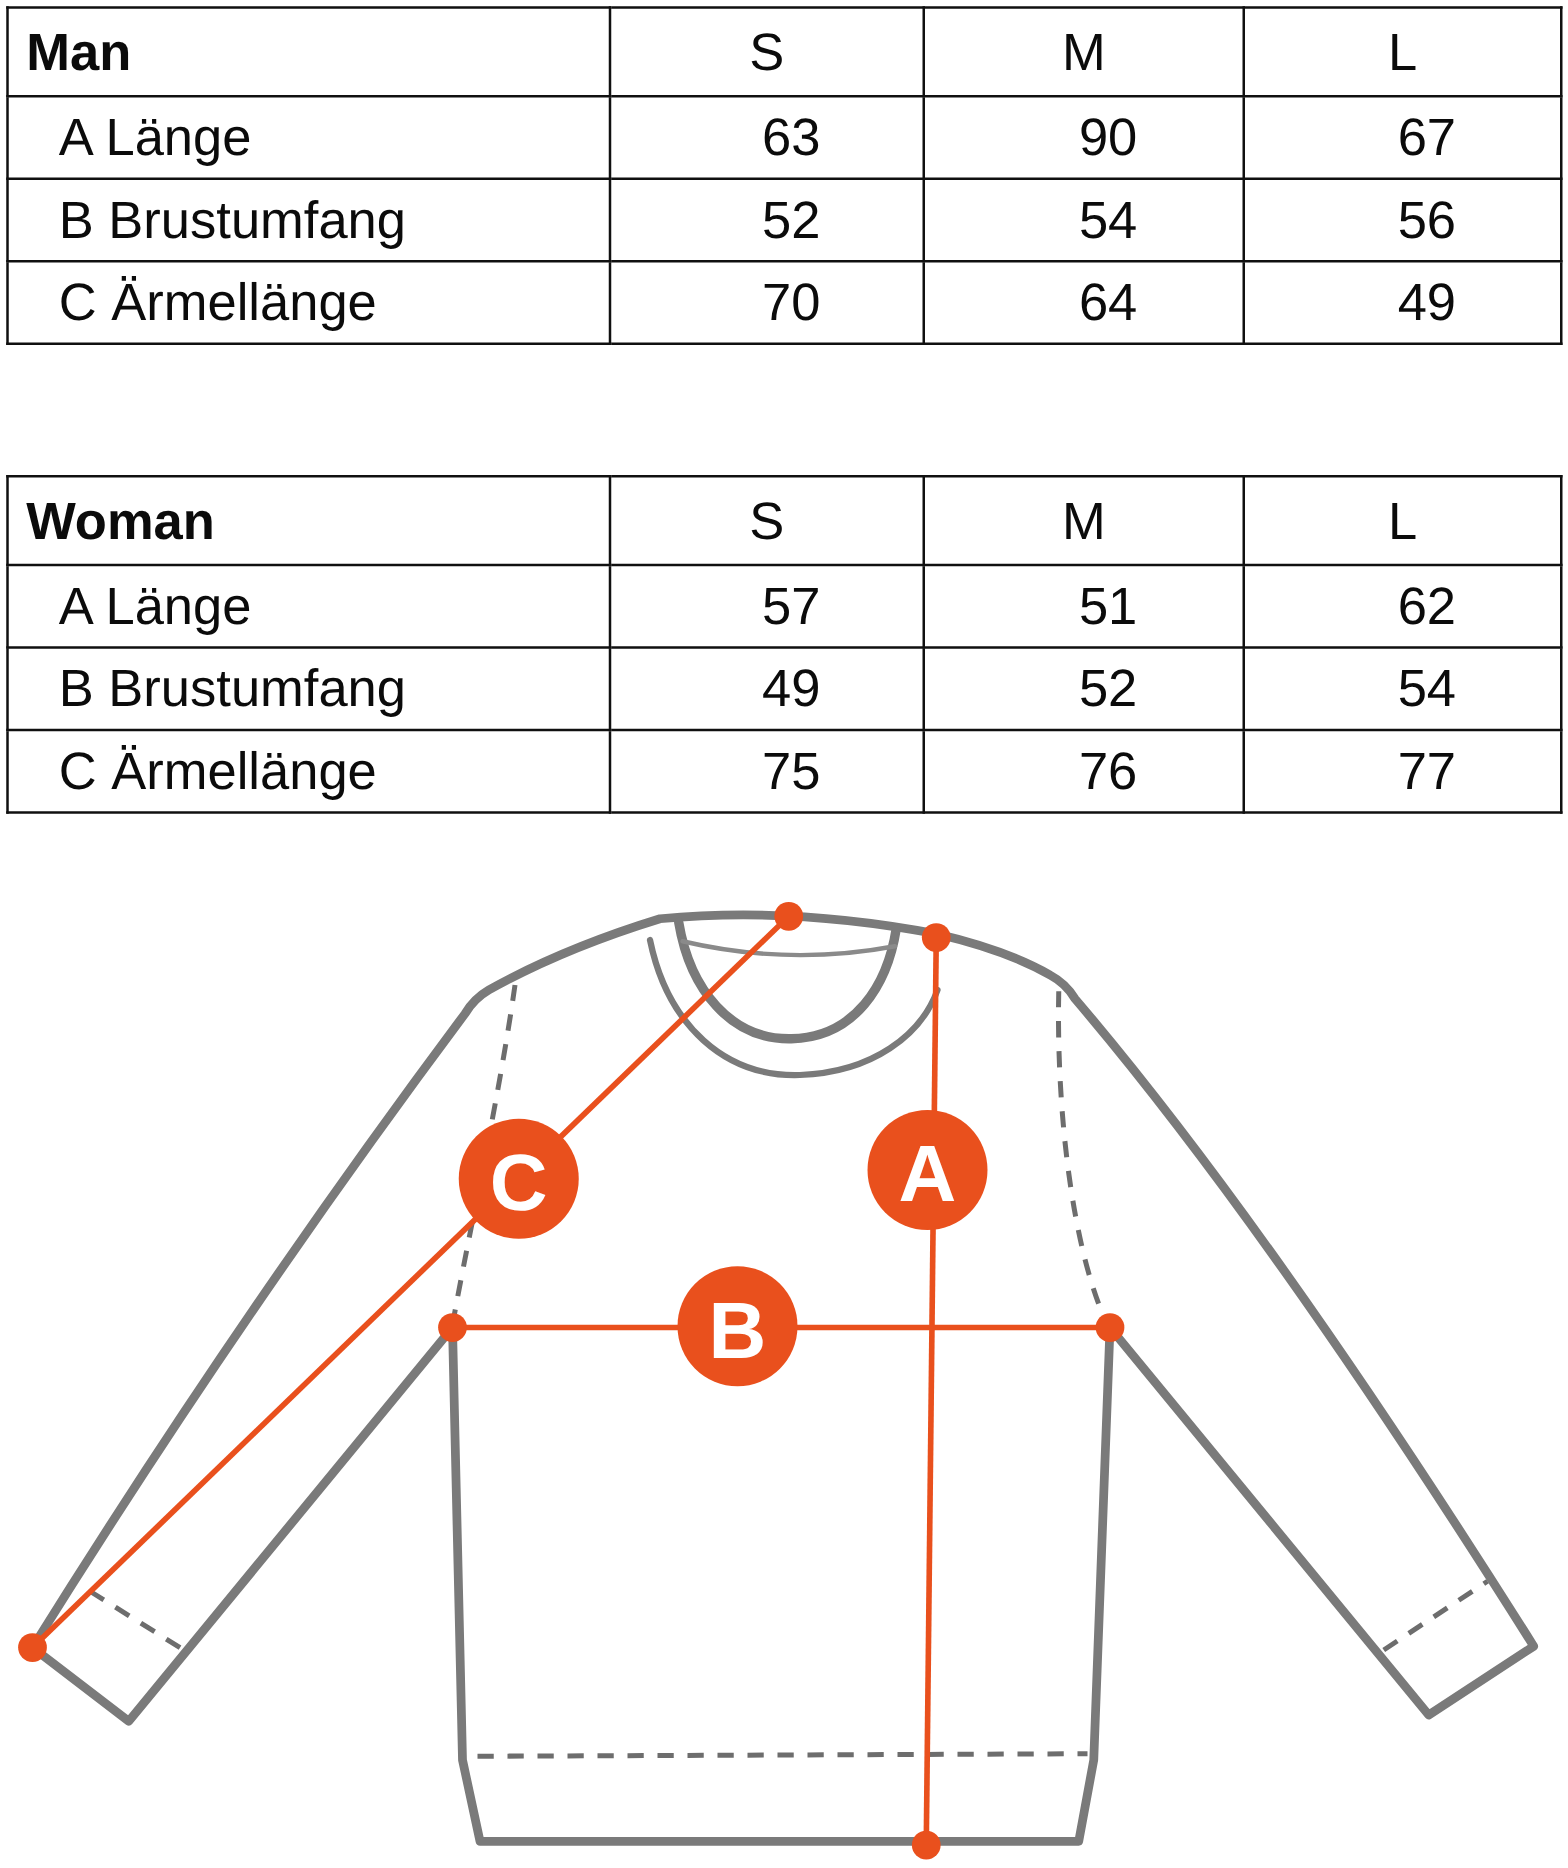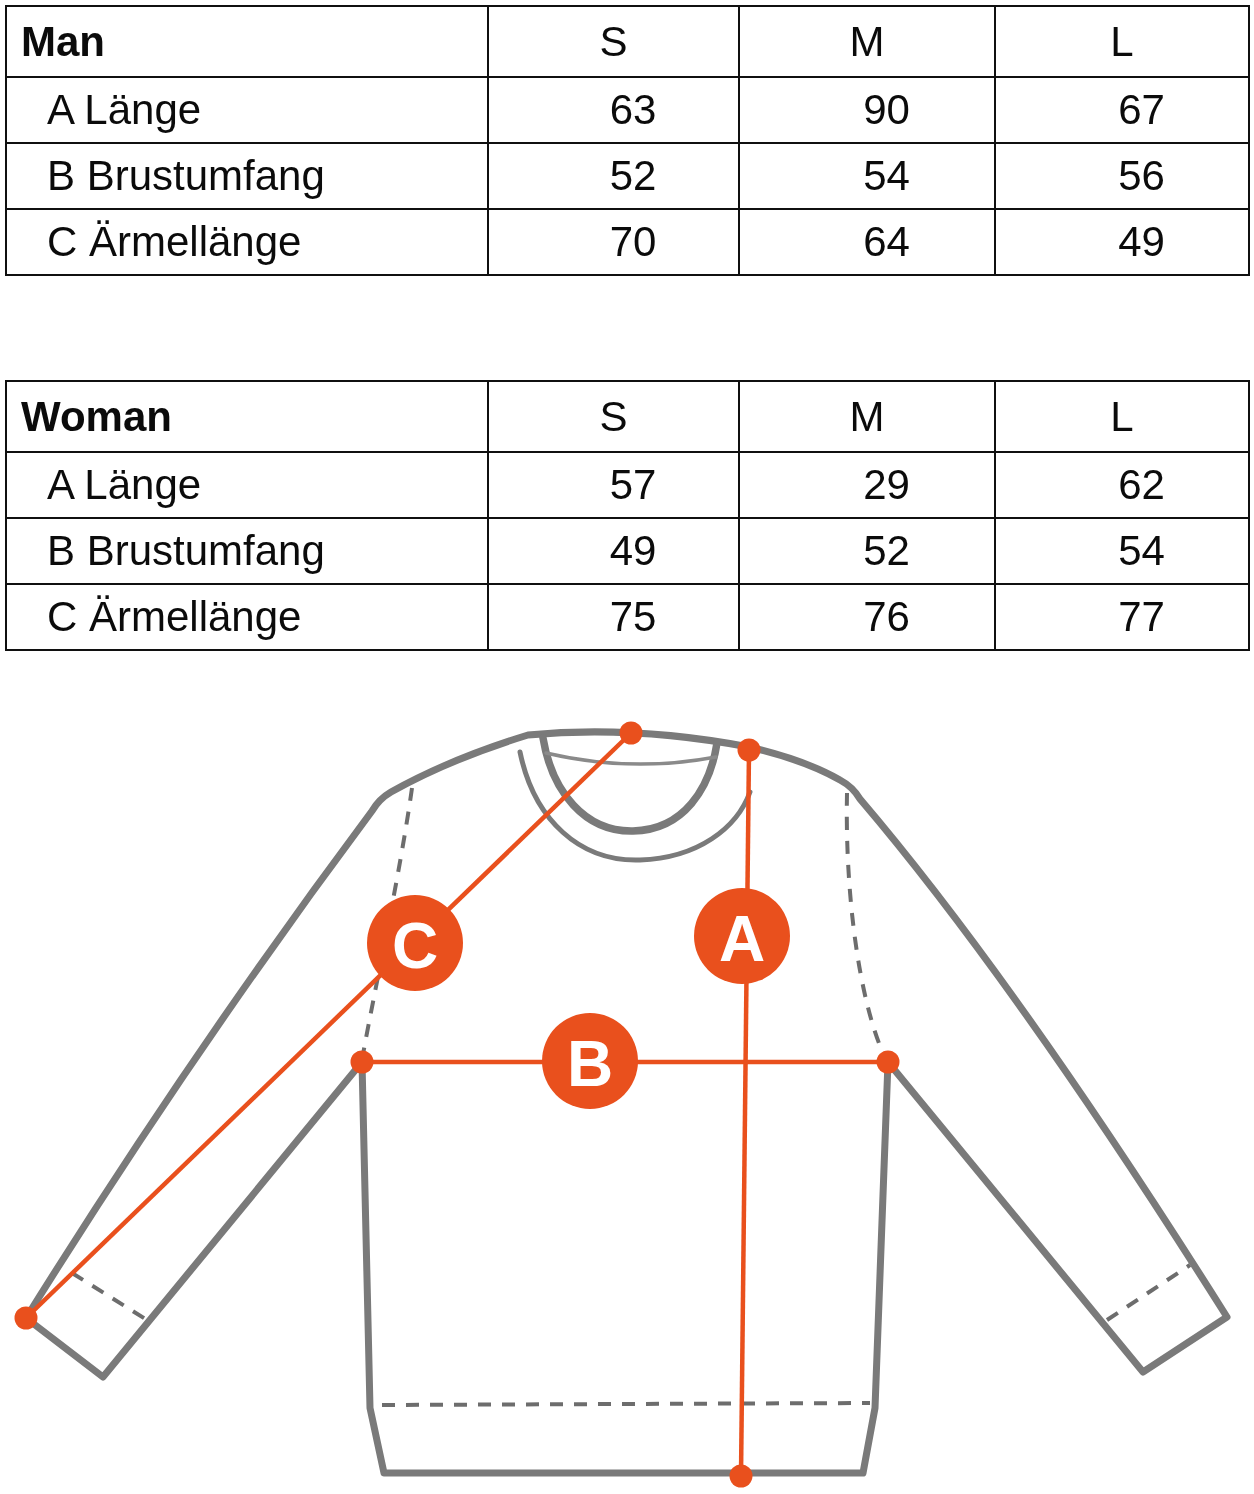--- a/index.html
+++ b/index.html
@@ -108,21 +108,21 @@
       <th class="title-cell">Woman</th>
       <th>S</th>
       <th>M</th>
       <th>L</th>
     </tr>
   </thead>
   <tbody>
     <tr>
       <td class="row-label">A Länge</td>
       <td>57</td>
-      <td>29</td>
+      <td>51</td>
       <td>62</td>
     </tr>
     <tr>
       <td class="row-label">B Brustumfang</td>
       <td>49</td>
       <td>52</td>
       <td>54</td>
     </tr>
     <tr>
       <td class="row-label">C Ärmellänge</td>

